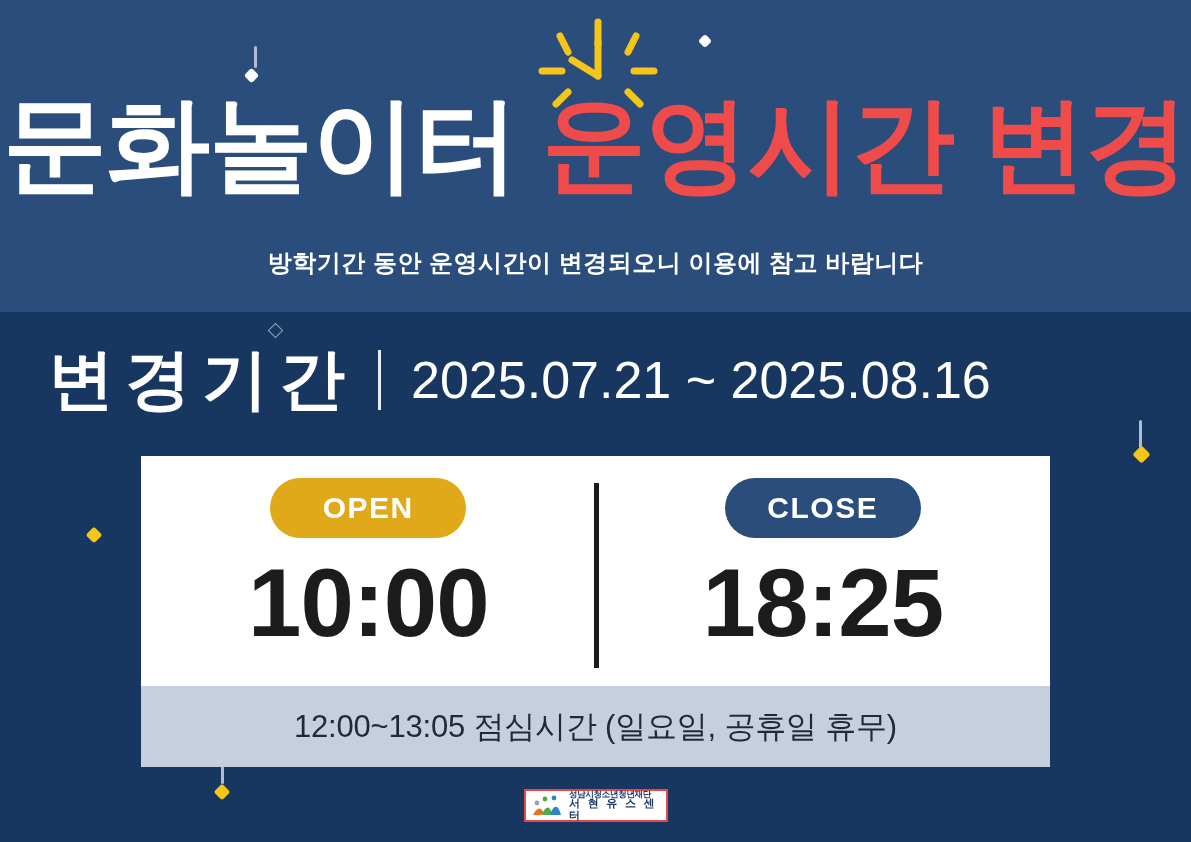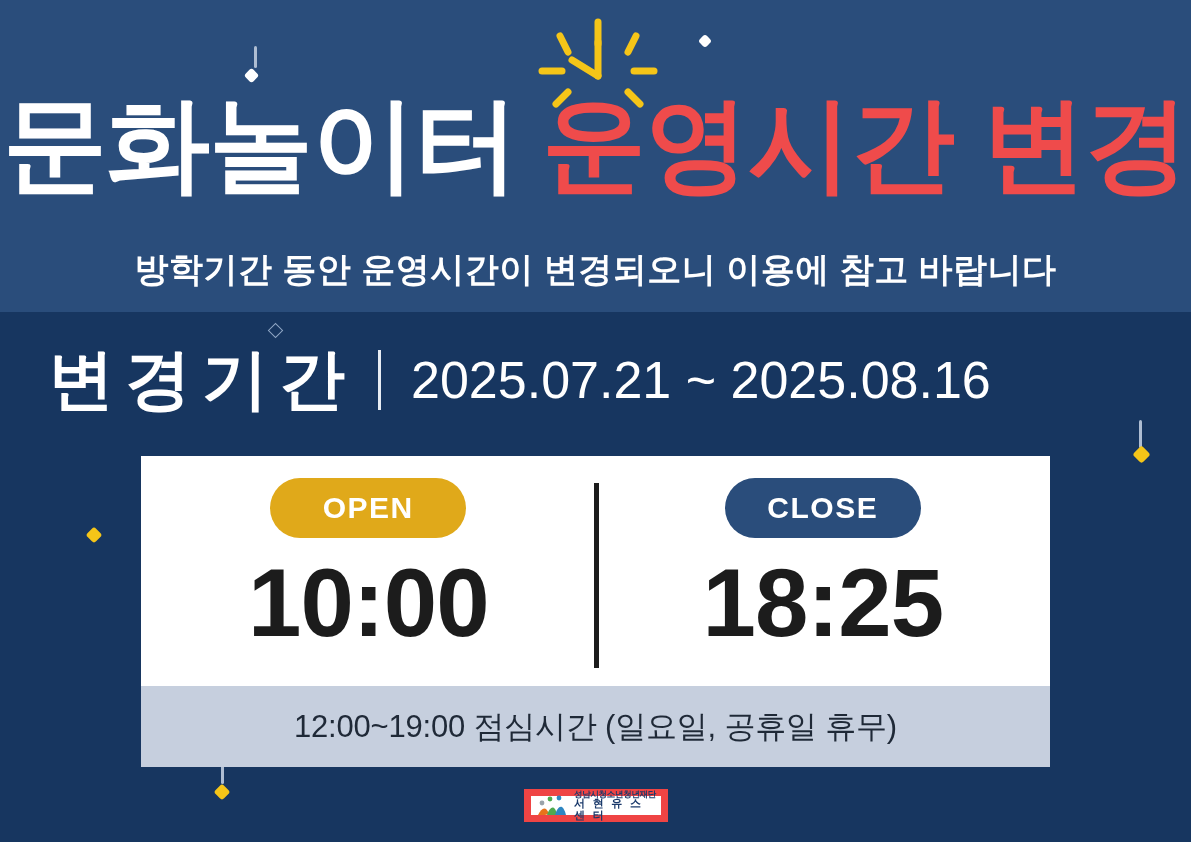--- a/index.html
+++ b/index.html
@@ -59,21 +59,21 @@
   .title-gap   { display: inline-block; width: 24px; }
 
   
   .subtitle {
     position: absolute;
     left: 0;
     top: 247px;
     width: 1191px;
     text-align: center;
     color: #FFFFFF;
-    font-size: 34px;
+    font-size: 24px;
     font-weight: bold;
     letter-spacing: 0.5px;
     z-index: 6;
   }
 
   
   .period-row {
     position: absolute;
     left: 48px;
     top: 344px;
@@ -179,21 +179,21 @@
   }
 
   
   .logo {
     position: absolute;
     left: 524px;
     top: 789px;
     width: 144px;
     height: 33px;
     background: #FFFFFF;
-    border: 7px solid #ef4444;
+    border: 2px solid #ef4444;
     box-sizing: border-box;
     display: flex;
     align-items: center;
     padding-left: 5px;
     z-index: 7;
   }
   .logo-mark {
     width: 34px;
     height: 24px;
     flex: none;
@@ -315,21 +315,21 @@
 
       <div class="card-divider"></div>
 
       <div class="card-col">
         <div class="badge badge-close">CLOSE</div>
         <div class="time-value">18:25</div>
       </div>
 
     </div>
 
-    <div class="card-footer">12:00~19:00 점심시간 (일요일, 공휴일 휴무)</div>
+    <div class="card-footer">12:00~13:05 점심시간 (일요일, 공휴일 휴무)</div>
   </div>
 
   <div class="logo">
     <svg class="logo-mark" viewBox="0 0 34 24">
       <circle cx="6" cy="9" r="2.4" fill="#9AA3AA"></circle>
       <circle cx="14" cy="5" r="2.4" fill="#4FA94F"></circle>
       <circle cx="23" cy="4" r="2.4" fill="#2E86C1"></circle>
       <path d="M2 21 C6 13, 10 12, 13 20 L9 21 Z" fill="#E8731A"></path>
       <path d="M11 21 C14 12, 19 10, 21 21 L16 21 Z" fill="#4FA94F"></path>
       <path d="M19 21 C22 11, 27 9, 30 21 L24 21 Z" fill="#2E86C1"></path>

